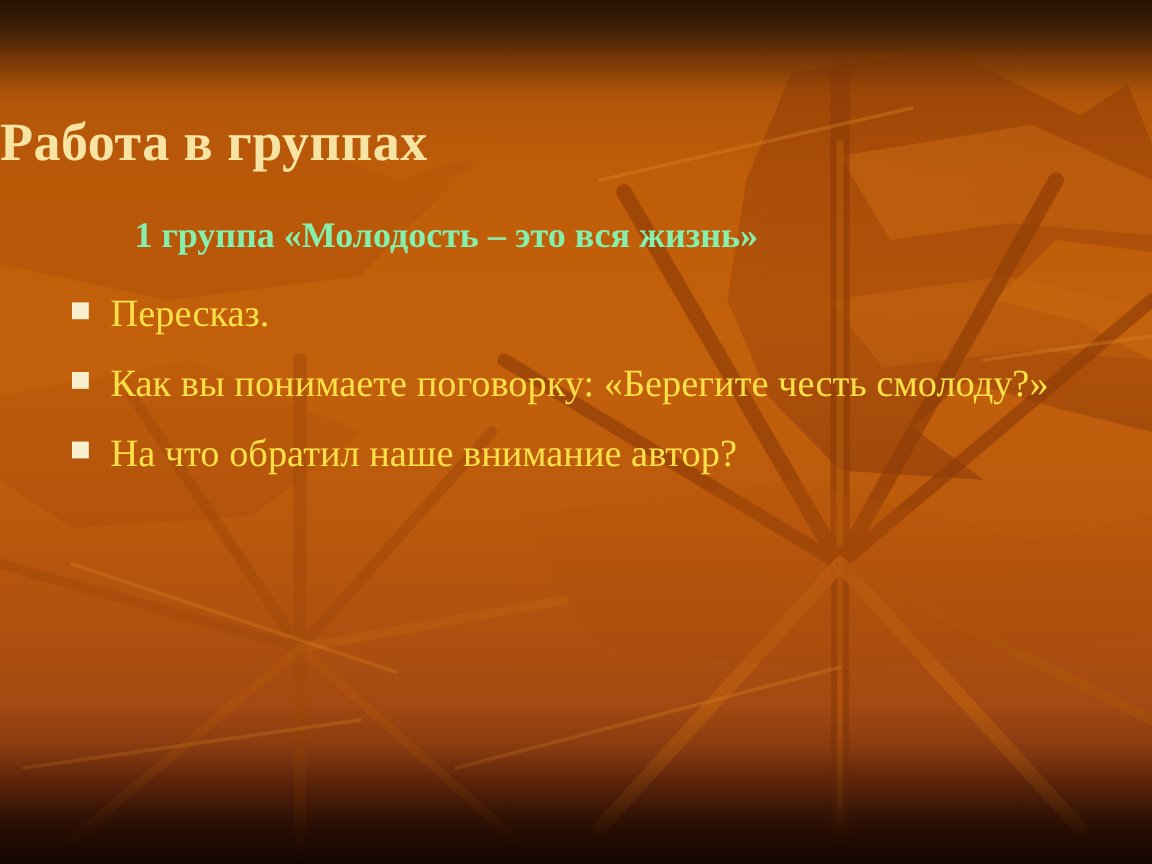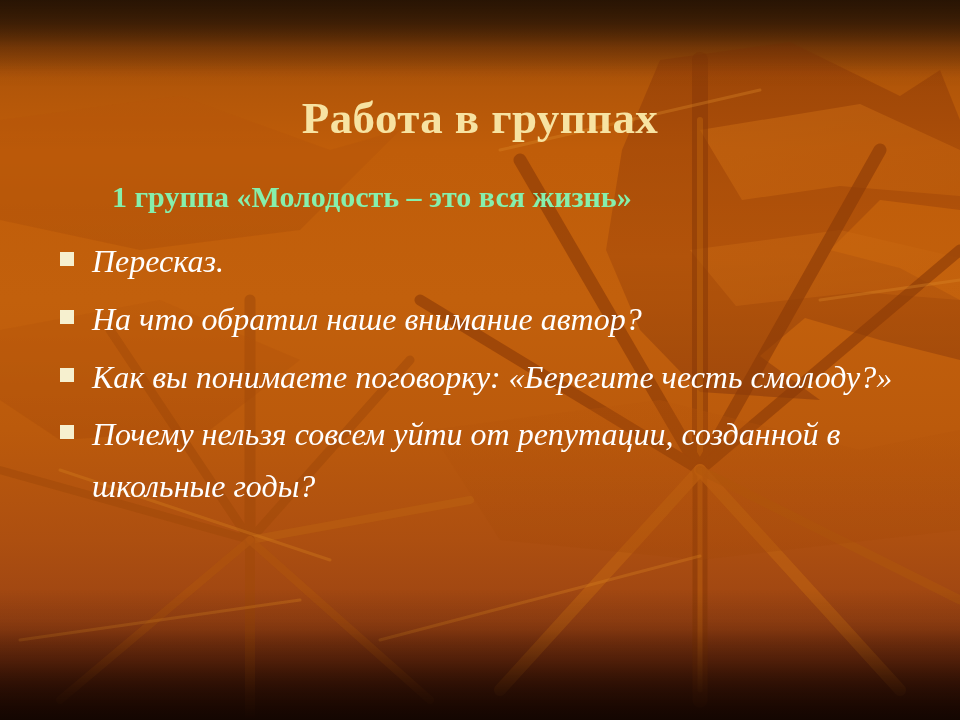--- a/index.html
+++ b/index.html
@@ -89,21 +89,20 @@
   .content {
     position: absolute;
     inset: 0;
   }
 
   .slide-title {
     position: absolute;
     top: 64px;
     left: 0;
     width: 960px;
-    text-align: center;
     color: #f7e3a2;
     font-size: 45px;
     font-weight: 700;
     letter-spacing: 0.4px;
     line-height: 1.08;
     white-space: nowrap;
   }
 
   .subtitle {
     position: absolute;
@@ -136,26 +135,25 @@
     flex: 0 0 auto;
     width: 14px;
     height: 14px;
     margin-top: 16px;
     margin-right: 18px;
     background: #f6f0cf;
   }
 
   .bullet-text {
     flex: 1 1 auto;
-    color: #ffffff;
+    color: #fde047;
     font-size: 32px;
     font-weight: 400;
     line-height: 1.62;
     text-indent: 0;
-    font-style: italic;
   }
 
   
   .slide-title, .subtitle, .bullet-text {
     text-rendering: optimizeLegibility;
   }
 </style>
 </head>
 <body>
 
@@ -245,28 +243,24 @@
     <ul class="bullet-list">
 
       <li class="bullet-item">
         <span class="bullet-marker"></span>
         <span class="bullet-text">Пересказ.</span>
       </li>
 
 
       <li class="bullet-item">
         <span class="bullet-marker"></span>
+        <span class="bullet-text">Как вы понимаете поговорку: «Берегите честь смолоду?»</span>
+      </li>
+
+      <li class="bullet-item">
+        <span class="bullet-marker"></span>
         <span class="bullet-text">На что обратил наше внимание автор?</span>
       </li>
 
-      <li class="bullet-item">
-        <span class="bullet-marker"></span>
-        <span class="bullet-text">Как вы понимаете поговорку: «Берегите честь смолоду?»</span>
-      </li>
-
-      <li class="bullet-item">
-        <span class="bullet-marker"></span>
-        <span class="bullet-text">Почему нельзя совсем уйти от репутации, созданной в школьные годы?</span>
-      </li>
 
     </ul>
   </div>
 </div>
 
 </body></html>

